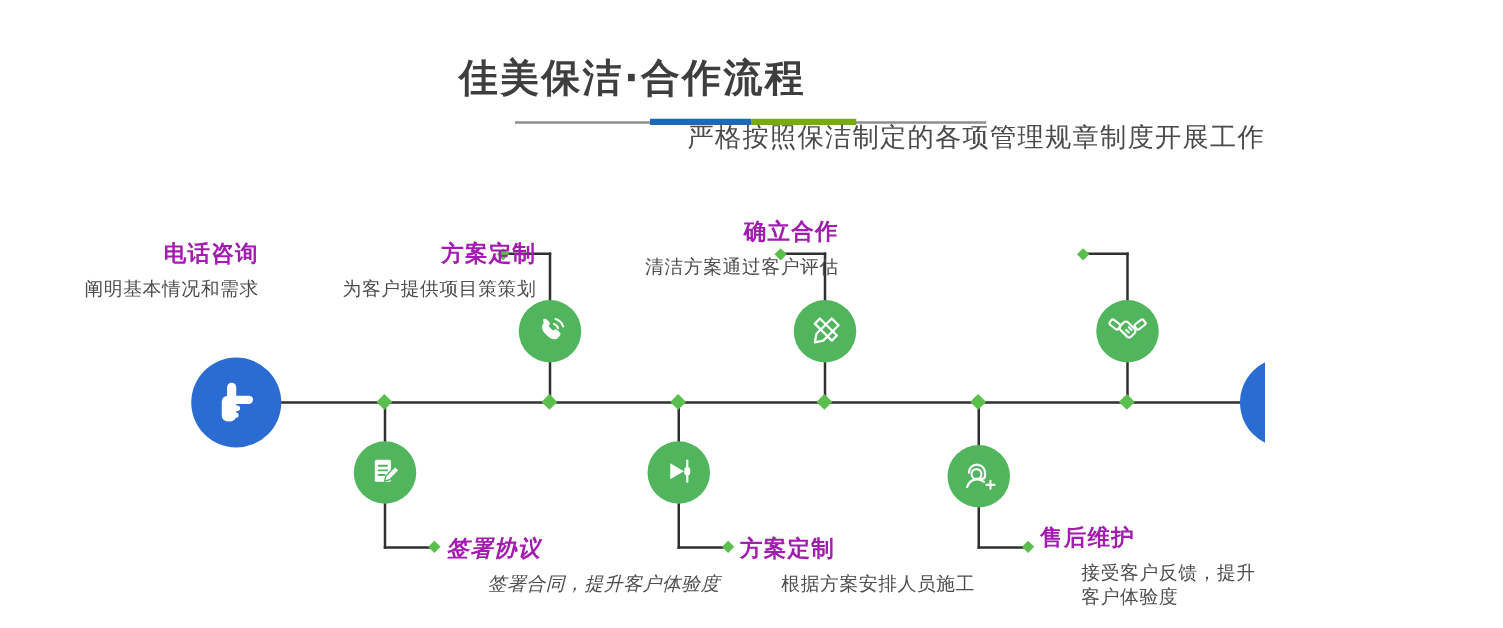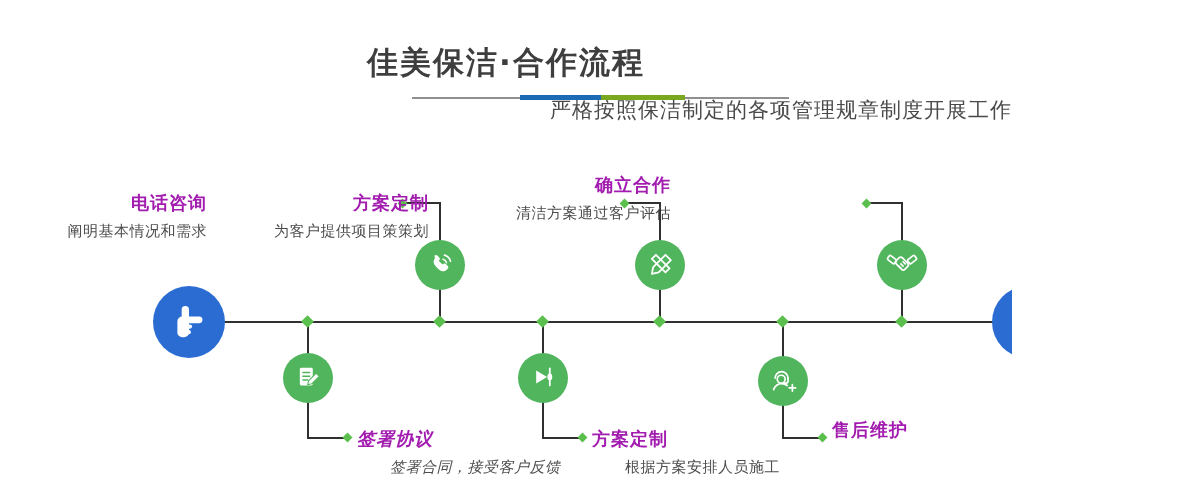--- a/index.html
+++ b/index.html
@@ -163,23 +163,24 @@
     <div class="title">方案定制</div>
     <div class="desc">为客户提供项目策策划</div>
   </div>
   <div class="step-label label-top" style="right:341px; top:173px;margin-left:41px;">
     <div class="title">确立合作</div>
     <div class="desc">清洁方案通过客户评估</div>
   </div>
 
   <div class="step-label label-bottom" style="left:357px; top:427px;font-style:italic;">
     <div class="title">签署协议</div>
-    <div class="desc">签署合同，接受客户反馈</div>
+    <div class="desc">签署合同，提升客户体验度</div>
   </div>
   <div class="step-label label-bottom" style="left:592px; top:427px;">
     <div class="title">方案定制</div>
     <div class="desc">根据方案安排人员施工</div>
   </div>
   <div class="step-label label-bottom" style="left:832px; top:403px;margin-top:15px;">
     <div class="title">售后维护</div>
+    <div class="desc">接受客户反馈，提升客户体验度</div>
   </div>
 
 </div>
 
 </body></html>

